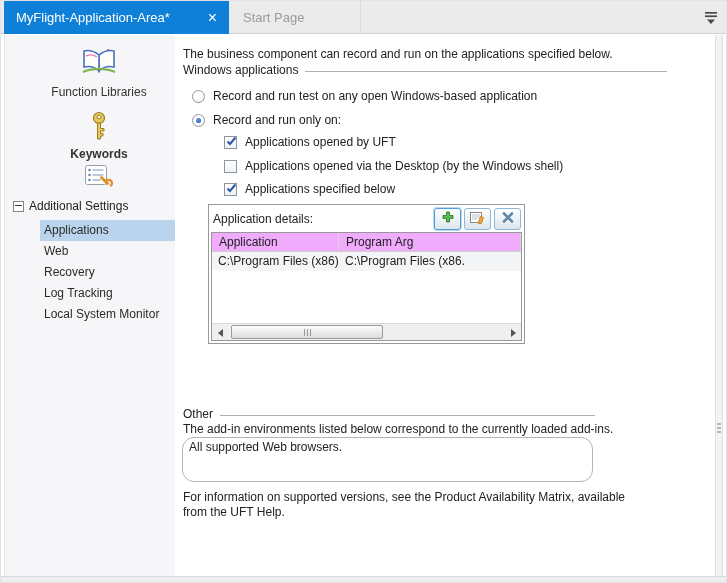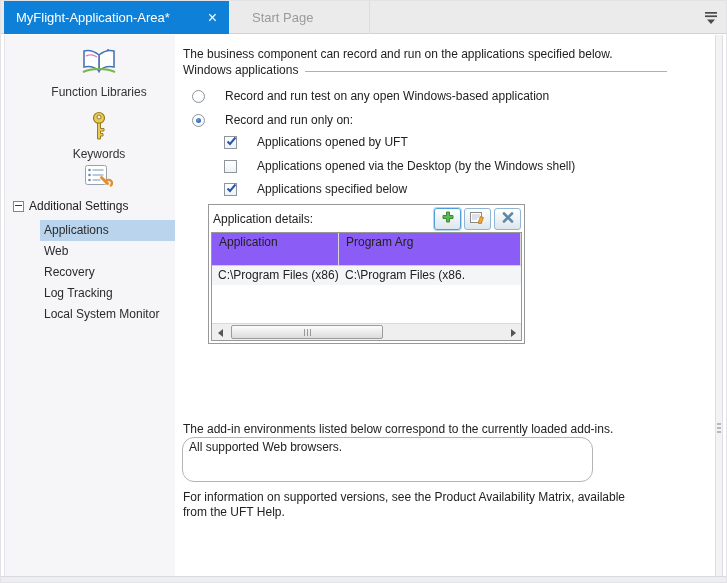--- a/index.html
+++ b/index.html
@@ -9,46 +9,46 @@
 
   
   .tabbar{position:absolute;left:0;top:0;width:727px;height:33px;background:#ebebeb;
           border-bottom:1px solid #d2d2d6;box-sizing:border-box;}
   .tab-active{position:absolute;left:3px;top:0;width:225px;height:33px;background:#0f80d7;
           color:#fff;display:flex;align-items:center;justify-content:space-between;
           padding:0 12px;box-sizing:border-box;font-size:13px;}
   .tab-close{color:#fff;font-size:16px;line-height:1;margin-left:10px;}
   .tab-inactive{position:absolute;left:228px;top:0;width:132px;height:33px;display:flex;
           align-items:center;padding:0 14px;box-sizing:border-box;color:#9b9b9b;
-          font-size:13px;border-right:1px solid #dcdcdc;margin-left:9px;}
+          font-size:13px;border-right:1px solid #dcdcdc;}
   .tab-menu{position:absolute;right:10px;top:10px;width:14px;height:14px;}
 
   
   .sidebar{position:absolute;left:3px;top:34px;width:190px;height:543px;background:#f6f6f8;
           border-right:1px solid #dbdbdf;border-left:1px solid #e6e6ea;box-sizing:border-box;
           padding-top:12px;}
   .side-block{display:flex;flex-direction:column;align-items:center;margin-bottom:12px;}
-  .side-block.tight{margin-bottom:4px;}
+  .side-block.tight{margin-bottom:4px;font-weight:bold;}
   .side-label{margin-top:3px;color:#333;}
   .tree-row{display:flex;align-items:center;gap:5px;padding-left:8px;height:20px;margin-top:4px;}
   .expander{width:9px;height:9px;border:1px solid #858585;background:#fff;position:relative;flex:none;}
   .expander::after{content:'';position:absolute;left:1px;right:1px;top:3px;height:1px;background:#3a3a3a;}
   .tree-children{margin-top:4px;}
   .tree-item{height:21px;line-height:21px;padding-left:4px;margin:0 3px 0 35px;color:#2b2b2b;}
   .tree-item.selected{background:#b9d4ec;}
 
   
   .main{position:absolute;left:174px;top:34px;width:540px;height:543px;background:#fff;}
   .intro{position:absolute;left:8px;top:12px;}
   .group-head{position:absolute;display:flex;align-items:center;gap:7px;}
   .group-head .rule{flex:1;border-top:1px solid #b0b0b0;margin-top:2px;}
   #win-head{left:8px;top:28px;width:484px;}
   #other-head{left:8px;top:372px;width:412px;}
 
-  .opt-row{position:absolute;display:flex;align-items:center;gap:20px;}
+  .opt-row{position:absolute;display:flex;align-items:center;gap:8px;}
   .radio{width:13px;height:13px;border-radius:50%;border:1px solid #8f959c;box-sizing:border-box;
          background:radial-gradient(circle at 40% 35%,#ffffff 45%,#e7ebee);flex:none;position:relative;}
   .radio.on::after{content:'';position:absolute;left:3px;top:3px;width:5px;height:5px;border-radius:50%;
          background:radial-gradient(circle at 40% 35%,#5aa0e8,#1d4fa8);}
   .checkbox{width:13px;height:13px;border:1px solid #8f959c;box-sizing:border-box;flex:none;
          background:linear-gradient(#ffffff,#eef2f4);position:relative;}
   .checkbox svg{position:absolute;left:0;top:-2px;}
 
   
   .details-panel{position:absolute;left:33px;top:169px;width:317px;height:140px;
@@ -56,21 +56,21 @@
   .details-head{position:absolute;left:0;right:0;top:0;height:27px;display:flex;
          align-items:center;padding:0 3px 0 4px;}
   .details-label{flex:1;}
   .tool-btn{width:27px;height:22px;border:1px solid #8fb6d4;border-radius:3px;margin-left:3px;
          background:linear-gradient(#ffffff,#dde6ec);display:flex;align-items:center;
          justify-content:center;box-sizing:border-box;}
   .tool-btn.add{border-color:#4f9edc;box-shadow:0 0 0 1px #b5d9f2;}
 
   .grid{position:absolute;left:2px;right:2px;top:27px;bottom:2px;border:1px solid #989898;
          box-sizing:border-box;overflow:hidden;background:#fff;}
-  .grid-header{display:flex;height:33px;background:#8b5cf6;border-bottom:1px solid #cfcfcf;box-sizing:border-box;}
+  .grid-header{display:flex;height:19px;background:#f0abfc;border-bottom:1px solid #cfcfcf;box-sizing:border-box;}
   .gcell{box-sizing:border-box;white-space:nowrap;overflow:hidden;padding:2px 0 0 7px;}
   .grid-header .gcell{border-right:1px solid #d8d8d8;}
   .gc1{width:127px;flex:none;} .gc2{width:126px;flex:none;} .gc3{flex:1;}
   .grid-row{display:flex;height:19px;background:#f4f5f6;}
   .grid-row .gcell{padding-left:6px;}
 
   .hscroll{position:absolute;left:0;right:0;bottom:0;height:17px;background:#efefef;
          border-top:1px solid #d9d9d9;box-sizing:border-box;}
   .scroll-btn{position:absolute;top:1px;width:16px;height:15px;display:flex;align-items:center;justify-content:center;}
   .scroll-btn.left{left:0;} .scroll-btn.right{right:0;}
@@ -265,20 +265,24 @@
               <span class="grip-v"></span>
               <span class="grip-v"></span>
           </span>
           <span class="scroll-btn right">
               <span class="tri-right"></span>
             </span>
         </div>
       </div>
     </div>
 
+    <div class="group-head" id="other-head">
+      <span>Other</span>
+      <span class="rule"></span>
+    </div>
 
     <div class="addin-text">The add-in environments listed below correspond to the currently loaded add-ins.</div>
 
     <div class="env-box">
       <span>All supported Web browsers.</span>
     </div>
 
     <div class="footer">
       <div>For information on supported versions, see the Product Availability Matrix, available</div>
       <div>from the UFT Help.</div>

